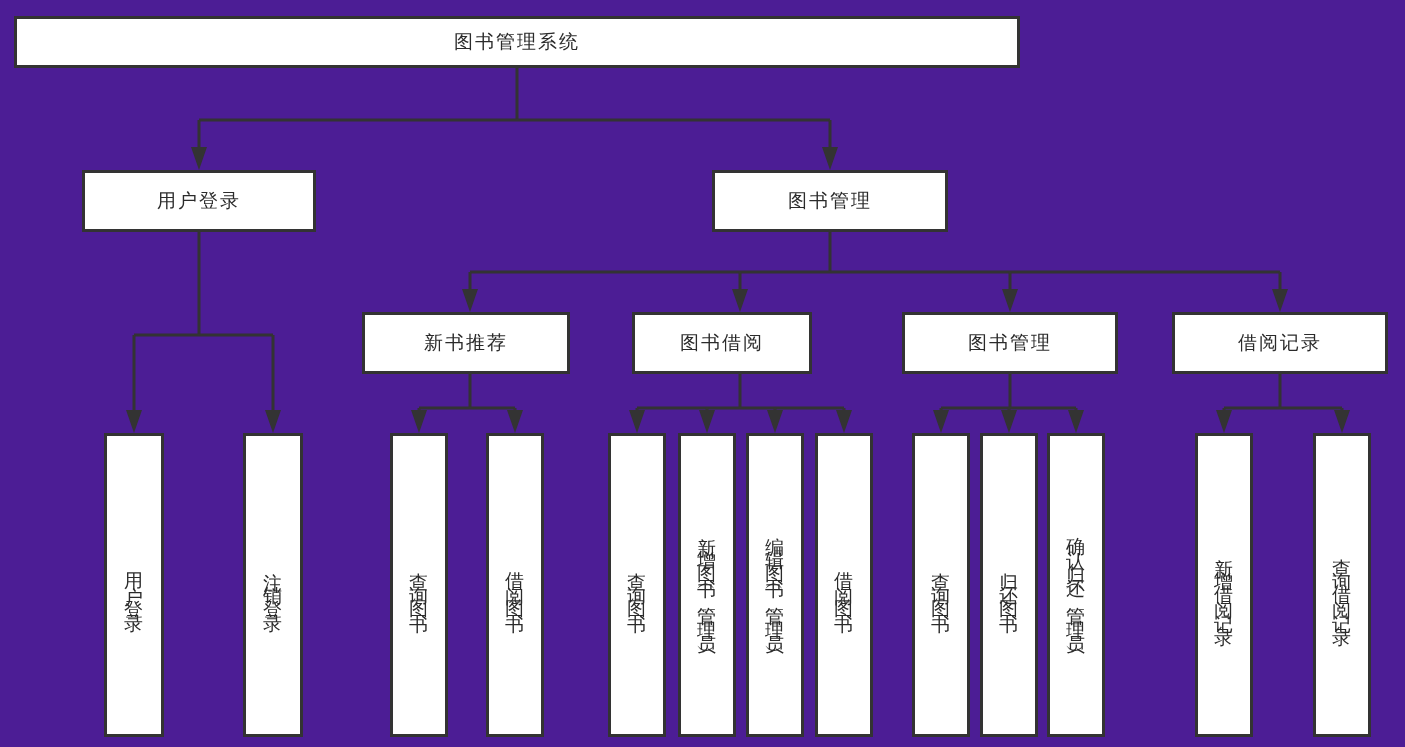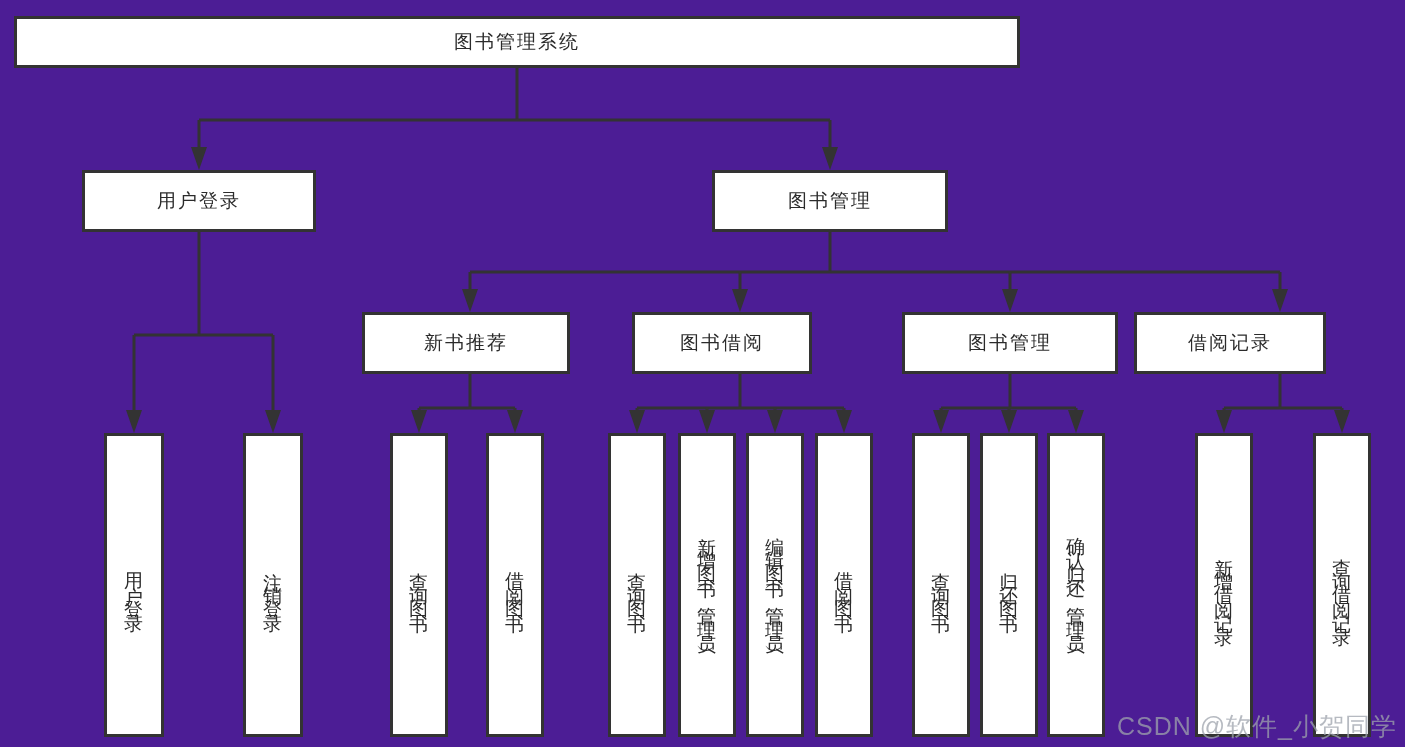--- a/index.html
+++ b/index.html
@@ -117,21 +117,21 @@
 
   <div class="box lvl3" style="left:362px;width:208px;">
     <span>新书推荐</span>
   </div>
   <div class="box lvl3" style="left:632px;width:180px;">
     <span>图书借阅</span>
   </div>
   <div class="box lvl3" style="left:902px;width:216px;">
     <span>图书管理</span>
   </div>
-  <div class="box lvl3" style="left:1134px;width:192px;font-family:Liberation Serif, serif;">
+  <div class="box lvl3" style="left:1172px;width:216px;font-family:Liberation Serif, serif;">
     <span>借阅记录</span>
   </div>
 
   <div class="box leaf" style="left:104px;width:60px;">
     <span class="vtext">用户登录</span>
   </div>
   <div class="box leaf" style="left:243px;width:60px;">
     <span class="vtext">注销登录</span>
   </div>
 
@@ -165,15 +165,14 @@
     <span class="vtext">确认归还（管理员）</span>
   </div>
 
   <div class="box leaf" style="left:1195px;width:58px;">
     <span class="vtext">新增借阅记录</span>
   </div>
   <div class="box leaf" style="left:1313px;width:58px;">
     <span class="vtext">查询借阅记录</span>
   </div>
 
-  <div class="watermark">CSDN @软件_小贺同学</div>
 
 </div>
 
 </body></html>

